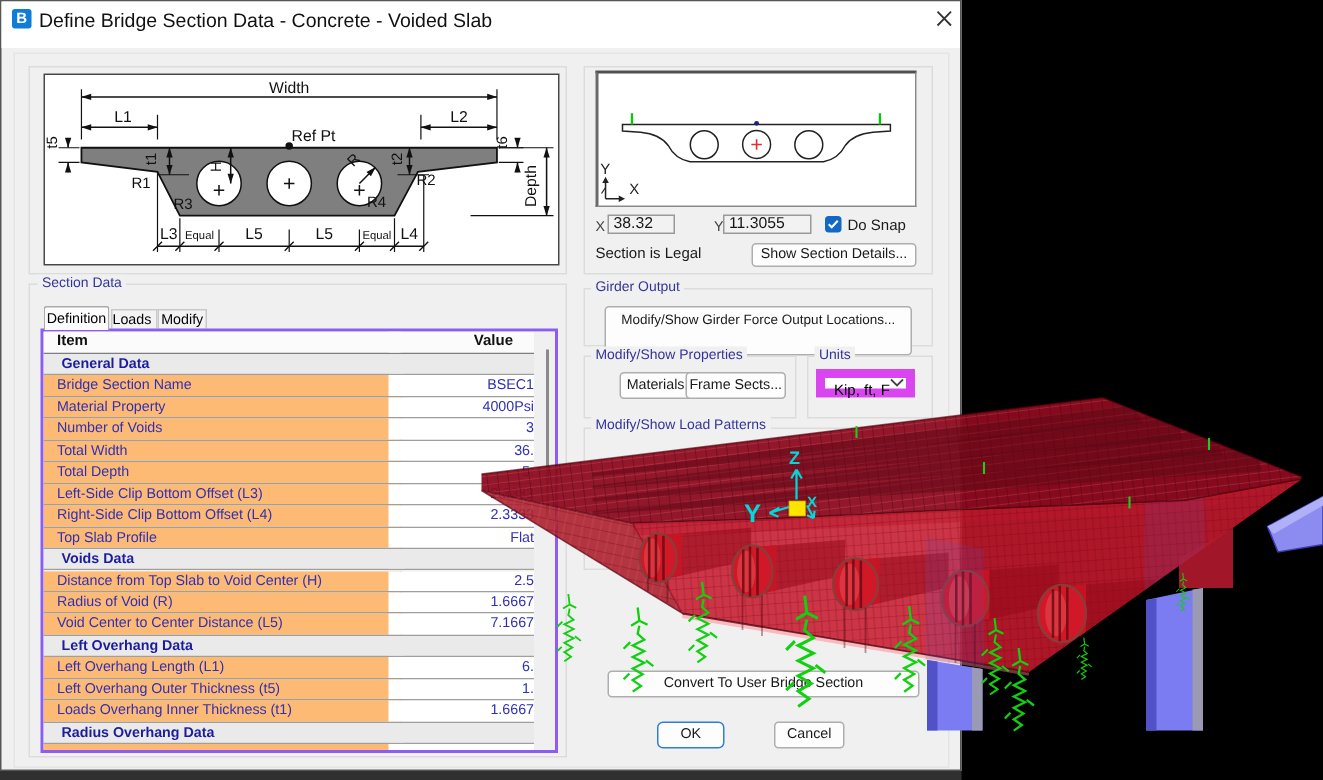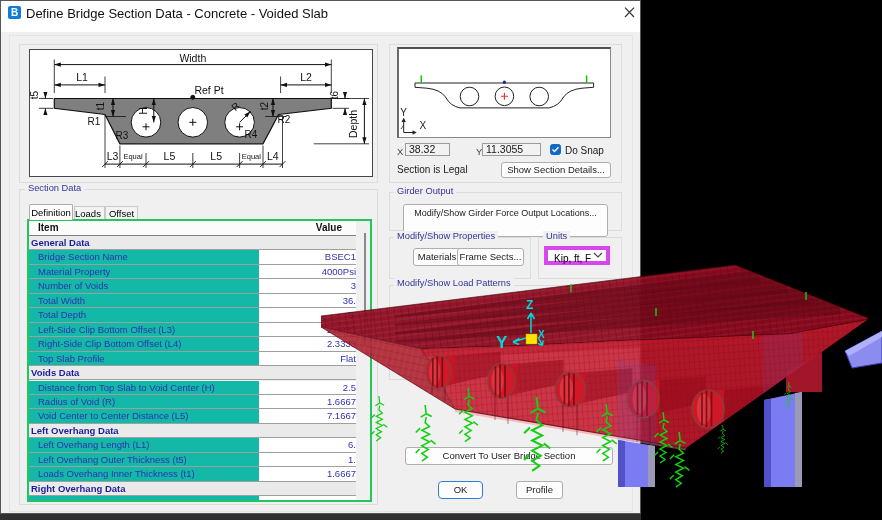--- a/index.html
+++ b/index.html
@@ -11,28 +11,28 @@
  color:#fff;font-weight:bold;font-size:10px;line-height:13px;text-align:center}
 #ttl{position:absolute;left:25px;top:5px;font-size:13px;color:#111}
 .abs{position:absolute}
 .grp{position:absolute;border:1px solid #dcdcdc}
 .glb{position:absolute;font-size:9.3px;color:#33339b;background:#f0f0f0;padding:0 3px;line-height:11px;white-space:nowrap}
 .btn{position:absolute;background:#fdfdfd;border:1px solid #aeaeae;border-radius:3px;
  font-size:9.5px;color:#1a1a1a;text-align:center;box-sizing:border-box;white-space:nowrap;overflow:hidden}
 .tb{position:absolute;background:#f2f2f2;border:1px solid #9a9a9a;font-size:11px;color:#16161a;
  padding-left:3px;box-sizing:border-box}
 .lbl{position:absolute;font-size:11px;color:#1a1a1a}
-#tbl{position:absolute;left:26px;top:218px;width:345px;height:283px;border:2px solid #22c55e;
+#tbl{position:absolute;left:26px;top:218px;width:345px;height:283px;border:2px solid #8b5cf6;
  background:#f0f0f0;box-sizing:border-box;overflow:hidden}
 .trow{position:absolute;left:0;width:327px;border-bottom:1px solid #9f9f9f;box-sizing:border-box;
  font-size:9.5px;color:#3030b4;white-space:nowrap}
-.tc1{position:absolute;left:0;top:0;bottom:0;width:229px;background:#14b8a6;border-right:1px solid #9f9f9f;
+.tc1{position:absolute;left:0;top:0;bottom:0;width:229px;background:#fdba74;border-right:1px solid #9f9f9f;
  padding-left:9px;line-height:13.5px;overflow:hidden}
 .tc2{position:absolute;left:230px;top:0;bottom:0;right:0;background:#fff;text-align:right;line-height:13.5px}
-.sec .tc1{font-weight:bold;color:#1c1c9e;background:#eaeaea;padding-left:2px}
+.sec .tc1{font-weight:bold;color:#1c1c9e;background:#eaeaea;padding-left:12px}
 .sec .tc2{background:#eaeaea}
 </style></head>
 <body>
 <div id="dlg">
  <div id="tbar"></div>
  <div id="icon">B</div>
  <div id="ttl">Define Bridge Section Data - Concrete - Voided Slab</div>
  <svg class="abs" style="left:620px;top:3px" width="17" height="17">
   <path d="M4,3.7 l9,9.3 M13,3.7 l-9,9.3" stroke="#333" stroke-width="1.2" fill="none"></path>
     </svg>
@@ -147,34 +147,34 @@
  <div class="grp" style="left:388px;top:191px;width:231px;height:37px"></div>
  <div class="glb" style="left:393px;top:185px">Girder Output</div>
  <div class="btn" style="left:402px;top:203px;width:205px;height:33px;line-height:16px;font-size:9px">Modify/Show Girder Force Output Locations...</div>
 
  <div class="grp" style="left:388px;top:236px;width:140px;height:40px"></div>
  <div class="glb" style="left:393px;top:230px">Modify/Show Properties</div>
  <div class="grp" style="left:537px;top:236px;width:82px;height:40px"></div>
  <div class="glb" style="left:542px;top:230px">Units</div>
  <div class="btn" style="left:412px;top:247px;width:56px;height:18px;line-height:16px">Materials...</div>
  <div class="btn" style="left:456px;top:247px;width:67px;height:18px;line-height:16px">Frame Sects...</div>
- <div class="abs" style="left:543px;top:245px;width:66px;height:19px;background:#fff;border:4px solid #d946ef;box-sizing:border-box;font-size:10px;line-height:17px;padding-left:6px">Kip, ft, F</div>
+ <div class="abs" style="left:543px;top:245px;width:66px;height:19px;background:#fff;border:6px solid #d946ef;box-sizing:border-box;font-size:10px;line-height:17px;padding-left:6px">Kip, ft, F</div>
  <svg class="abs" style="left:592px;top:251px" width="10" height="7">
       <path d="M1,1 5,5 9,1" stroke="#444" stroke-width="1.2" fill="none"></path>
     </svg>
 
  <div class="grp" style="left:388px;top:284px;width:231px;height:93px"></div>
  <div class="glb" style="left:393px;top:277px">Modify/Show Load Patterns</div>
 
  <div class="grp" style="left:18px;top:188px;width:357px;height:314px"></div>
  <div class="glb" style="left:24px;top:182px">Section Data</div>
 
  <div class="abs" style="left:28px;top:203px;width:44px;height:16px;background:#fcfcfc;border:1px solid #ababab;border-bottom:none;border-radius:2px 2px 0 0;font-size:9.5px;text-align:center;line-height:15px;box-sizing:border-box;z-index:2">Definition</div>
  <div class="abs" style="left:73px;top:205px;width:31px;height:14px;font-size:9.5px;text-align:left;line-height:13px;box-sizing:border-box;background:#f3f3f3;border:1px solid #c9c9c9;border-bottom:none">Loads</div>
- <div class="abs" style="left:104px;top:205px;width:33px;height:14px;font-size:9.5px;text-align:center;line-height:13px;box-sizing:border-box;background:#f3f3f3;border:1px solid #c9c9c9;border-bottom:none">Offset</div>
+ <div class="abs" style="left:104px;top:205px;width:33px;height:14px;font-size:9.5px;text-align:center;line-height:13px;box-sizing:border-box;background:#f3f3f3;border:1px solid #c9c9c9;border-bottom:none">Modify</div>
 
  <div id="tbl">
   <div class="trow" style="top:0;height:15px;border-bottom:1px solid #7f7f7f">
    <div class="tc1" style="background:#fbfbfb;font-weight:bold;color:#111;line-height:14px;font-size:10px">Item</div>
    <div class="tc2" style="background:#fbfbfb;font-weight:bold;color:#111;line-height:14px;font-size:10px;padding-right:14px">Value</div>
   </div>
   <div id="rows">
         <div class="trow sec" style="top:15.0px;height:14.45px">
           <div class="tc1">General Data</div>
           <div class="tc2"></div>
@@ -237,35 +237,35 @@
         </div>
         <div class="trow " style="top:231.7px;height:14.45px">
           <div class="tc1">Left Overhang Outer Thickness (t5)</div>
           <div class="tc2">1.</div>
         </div>
         <div class="trow " style="top:246.2px;height:14.45px">
           <div class="tc1">Loads Overhang Inner Thickness (t1)</div>
           <div class="tc2">1.6667</div>
         </div>
         <div class="trow sec" style="top:260.6px;height:14.45px">
-          <div class="tc1">Right Overhang Data</div>
+          <div class="tc1">Radius Overhang Data</div>
           <div class="tc2"></div>
         </div>
         <div class="trow" style="top:275.1px;height:14.45px">
           <div class="tc1"></div>
           <div class="tc2"></div>
         </div>
       </div>
   <div class="abs" style="left:327px;top:0;bottom:0;width:14px;background:#f0f0f0"></div>
   <div class="abs" style="left:335px;top:12px;width:2px;height:112px;background:#8a8a8a"></div>
  </div>
 
  <div class="btn" style="left:404px;top:446px;width:208px;height:18px;line-height:16px">Convert To User Bridge Section</div>
  <div class="btn" style="left:437px;top:480px;width:45px;height:18px;line-height:15px;border:1.5px solid #2e7fd4;border-radius:4px">OK</div>
- <div class="btn" style="left:515px;top:480px;width:47px;height:18px;line-height:16px">Profile</div>
+ <div class="btn" style="left:515px;top:480px;width:47px;height:18px;line-height:16px">Cancel</div>
 </div>
 <div class="abs" style="left:0;top:514px;width:641px;height:6px;background:#303030"></div>
 <svg id="scene" class="abs" style="left:0;top:0;z-index:5;pointer-events:none" width="882" height="520" viewBox="0 0 882 520">
  <defs>
   <pattern id="meshTop" width="7" height="5.5" patternUnits="userSpaceOnUse" patternTransform="rotate(-7)">
    <path d="M0,2.7 H7" stroke="rgba(255,140,150,0.22)" stroke-width="0.6"></path>
    <path d="M3.5,0 V5.5" stroke="rgba(70,0,12,0.38)" stroke-width="0.6"></path>
   </pattern>
   <pattern id="meshFront" width="5" height="7" patternUnits="userSpaceOnUse" patternTransform="rotate(-4)">
    <path d="M0,3.5 H5" stroke="rgba(105,0,16,0.26)" stroke-width="0.6"></path>

